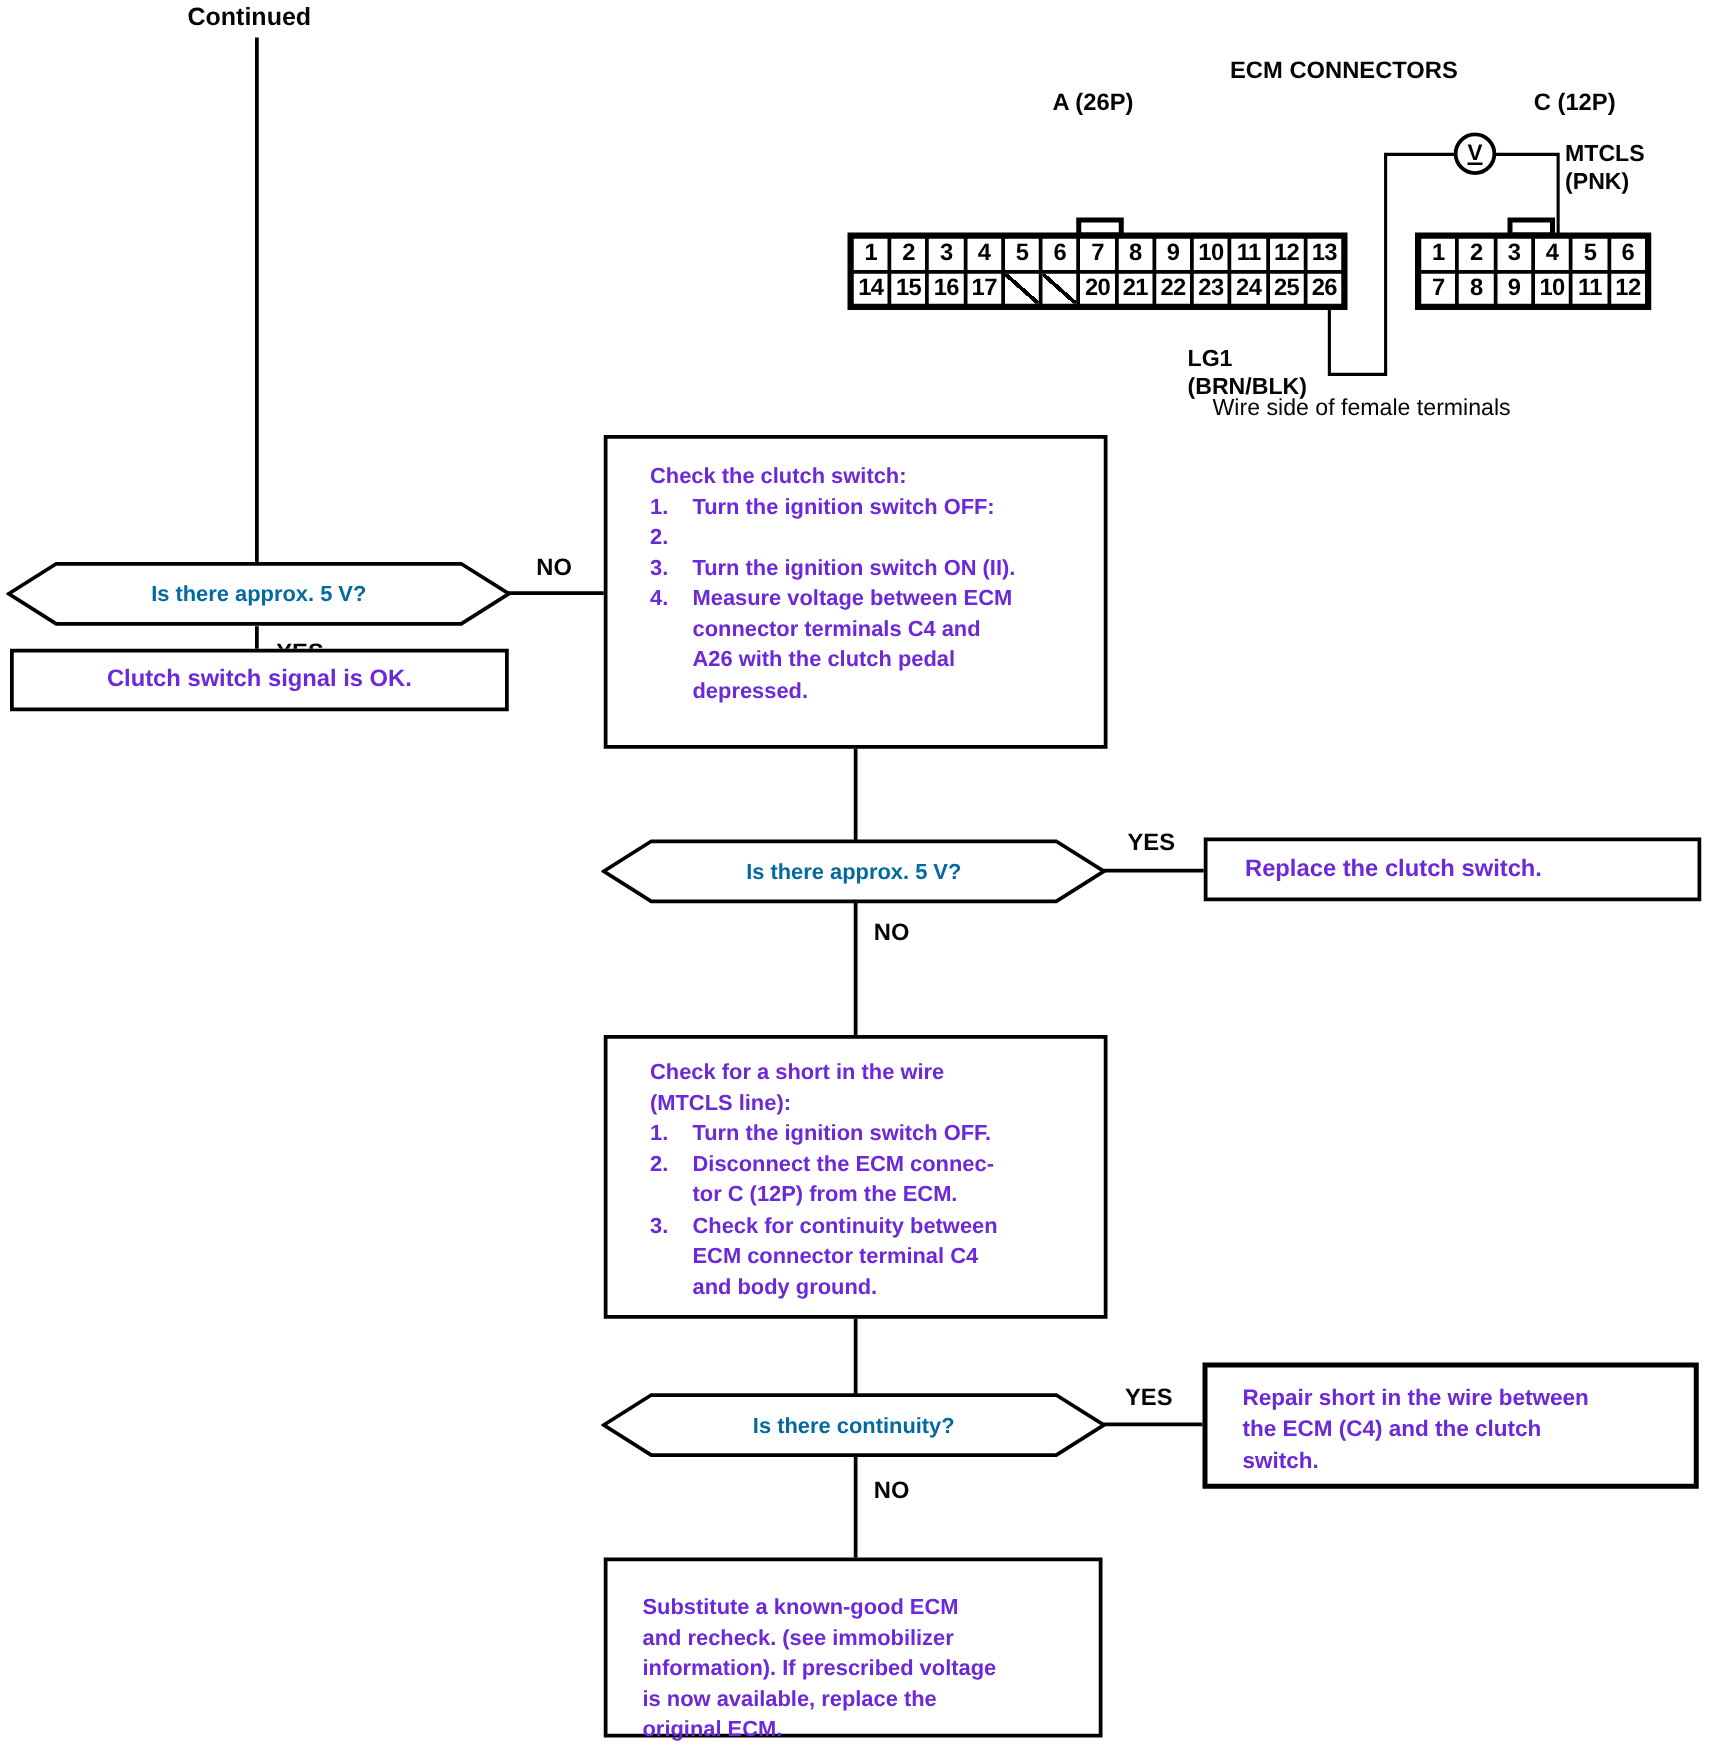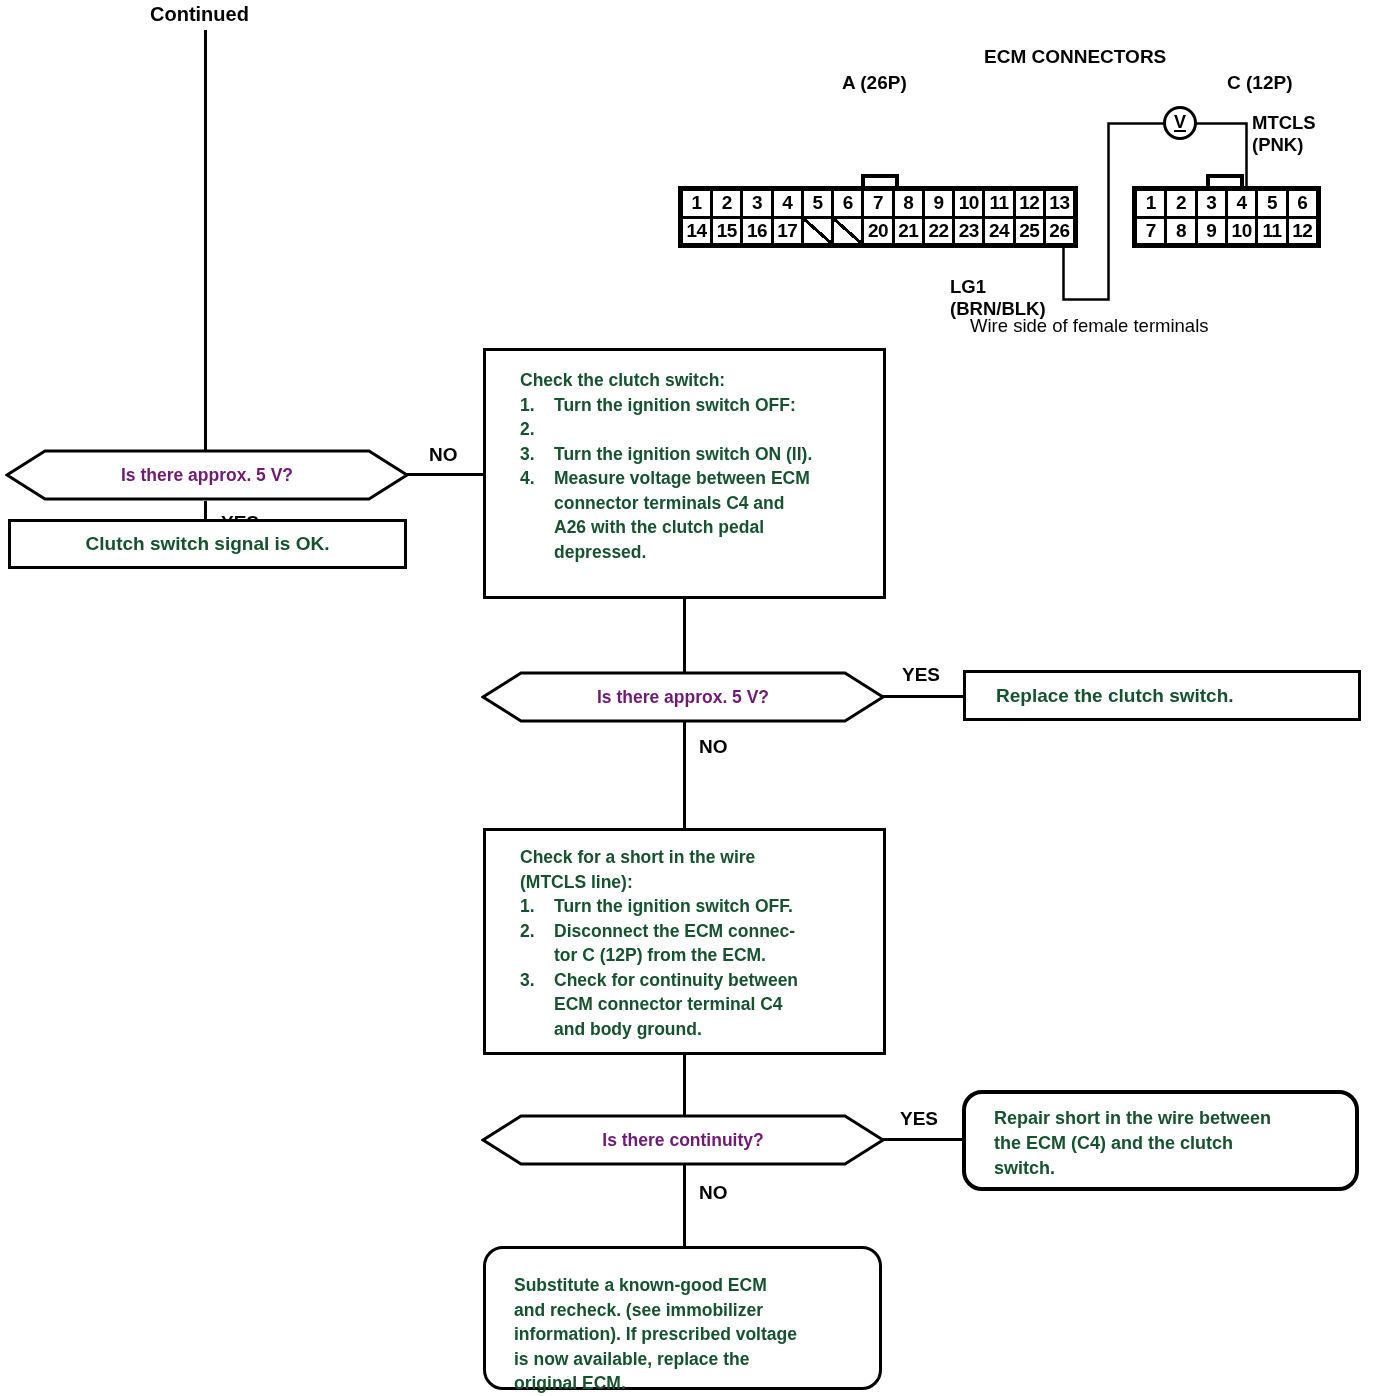--- a/index.html
+++ b/index.html
@@ -3,33 +3,33 @@
 <meta charset="utf-8">
 <style>
   html,body { margin:0; padding:0; background:#fff; }
   .page {
     position:relative; width:1368px; height:1396px; background:#ffffff;
     font-family:"Liberation Sans", sans-serif; color:#000;
     overflow:hidden;
   }
   .wires { position:absolute; left:0; top:0; width:1376px; height:1396px; }
   .lbl { position:absolute; font-weight:bold; color:#050505; white-space:nowrap; }
-  .box { position:absolute; background:#fff; border:3px solid #000; box-sizing:border-box; color:#14532d; }
+  .box { position:absolute; background:#fff; border:3px solid #000; box-sizing:border-box; color:#6d28d9; }
   .center-text { display:flex; align-items:center; justify-content:center; text-align:center; }
   .hex { position:absolute; }
   .hex svg { position:absolute; left:0; top:0; width:100%; height:100%; }
   .hex-text { position:absolute; left:0; top:0; right:0; bottom:0;
     display:flex; align-items:center; justify-content:center;
-    font-weight:bold; font-size:17.5px; color:#701a75; }
+    font-weight:bold; font-size:17.5px; color:#0369a1; }
   .list-box { font-size:17.5px; font-weight:bold; line-height:24.5px; }
   .list-box .box-title { white-space:pre-line; }
   .flow-item { display:flex; }
   .flow-item .num { width:34px; flex:0 0 34px; }
   .flow-item .itext { white-space:pre-line; }
-  .pre { white-space:pre-line;border-radius:20px; }
+  .pre { white-space:pre-line; }
   .connector { position:absolute; background:#000; box-sizing:border-box;
     display:flex; flex-direction:column; gap:3px; padding:5px; }
   .crow { display:flex; gap:3px; flex:1; }
   .cell { flex:1; background:#fff; display:flex; align-items:center; justify-content:center;
     font-weight:bold; font-size:19px; letter-spacing:-0.5px; color:#000; }
   .cell.slash {
     background-image:linear-gradient(to top right,
       transparent calc(50% - 1.6px), #000 calc(50% - 1.6px),
       #000 calc(50% + 1.6px), transparent calc(50% + 1.6px));
   }

